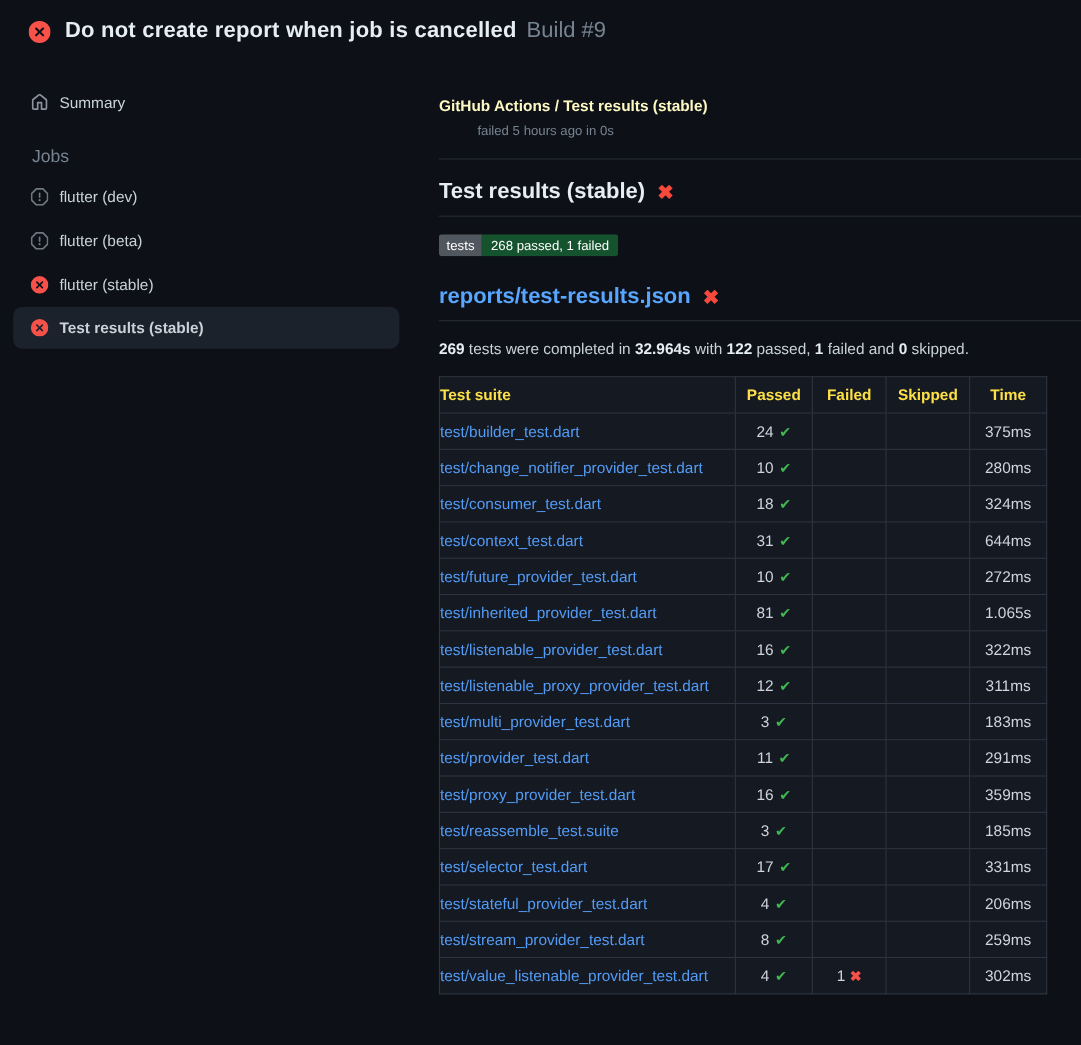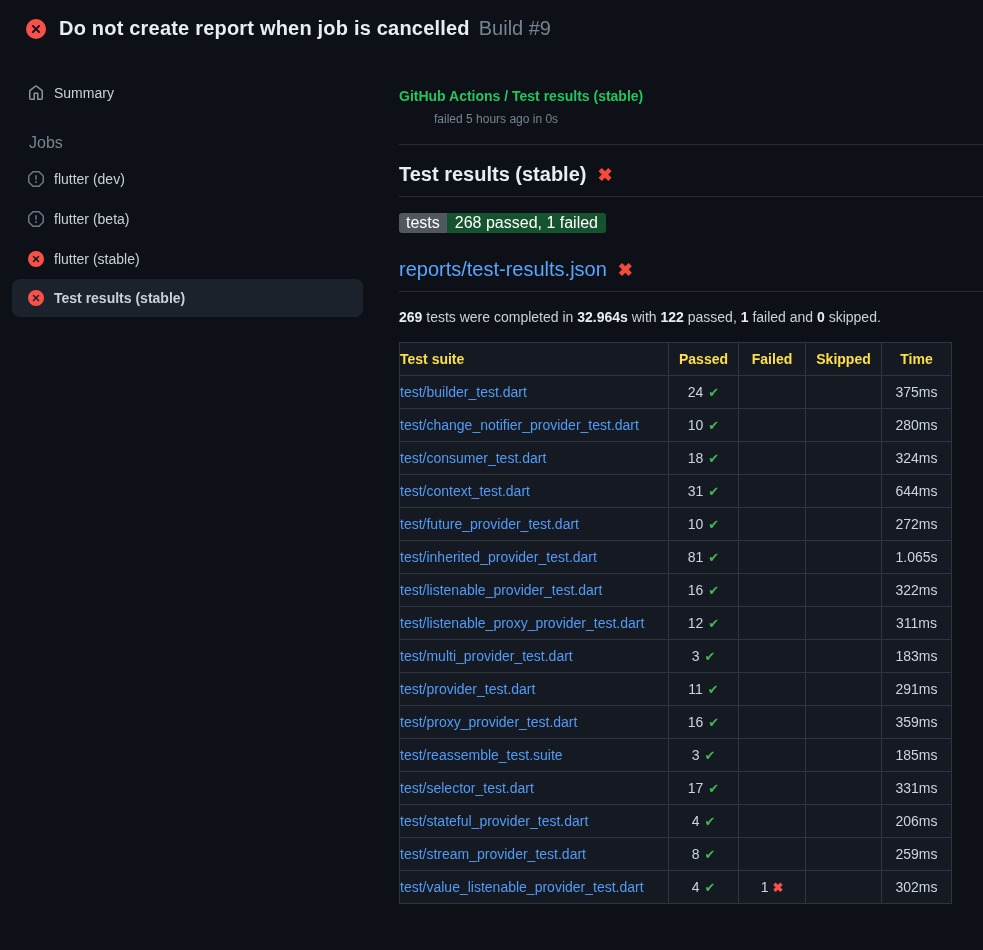--- a/index.html
+++ b/index.html
@@ -24,35 +24,35 @@
   .layout { display:flex; align-items:flex-start; }
   .sidebar { width:375px; flex:none; padding:16px 12px 0 12px; }
   .side-item { display:flex; align-items:center; gap:10px; height:40px; padding:0 16px;
                border-radius:8px; font-size:14px; color:#c9d1d9; cursor:pointer; }
   .side-item .ico { display:flex; width:16px; justify-content:center; flex:none; }
   .side-item.selected { background:#1c222b; font-weight:700; height:38px; }
   .jobs-label { font-size:16px; color:#768390; margin:21px 0 7px 17px; }
 
   
   .main { flex:1; min-width:0; padding:31px 0 0 24px; }
-  .breadcrumb { font-size:14px; font-weight:700; color:#22c55e; }
+  .breadcrumb { font-size:14px; font-weight:700; color:#fef9c3; }
   .status-line { font-size:12px; color:#768390; margin-top:8px;margin-left:35px; }
   .divider { border:0; border-top:1px solid #262c36; margin:18px 0 0 0; }
   .h2 { display:flex; align-items:center; gap:11px; margin:18px 0 0 0;
         font-size:20px; font-weight:700; color:#e6edf3;
         padding-bottom:10px; border-bottom:1px solid #262c36; }
   .big-x { color:#f5493c; font-size:18px; font-weight:700; line-height:1; }
 
-  .badge { display:inline-flex; margin-top:16px; font-size:16px; line-height:20px;
+  .badge { display:inline-flex; margin-top:16px; font-size:12px; line-height:20px;
            border-radius:3px; overflow:hidden; color:#ffffff; }
   .badge-label { background:#51575e; padding:0 7px; }
   .badge-value { background:#14532d; padding:0 8px; }
 
   .report-h2 { margin-top:25px; }
-  .report-link { color:#58a6ff; text-decoration:none; font-weight:400; cursor:pointer; }
+  .report-link { color:#58a6ff; text-decoration:none; font-weight:700; cursor:pointer; }
 
   .summary-line { margin:17px 0 0 0; font-size:14px; color:#c9d1d9; }
   .summary-line b { color:#e6edf3; }
 
   
   table.results { margin-top:17px; border-collapse:collapse; table-layout:fixed;
                   width:552px; font-size:14px; }
   .results th, .results td { border:1px solid #2e3540; background:#141922; height:33px; padding:0; }
   .results th { color:#fde047; font-weight:700; }
   .col-suite { width:269px; }

